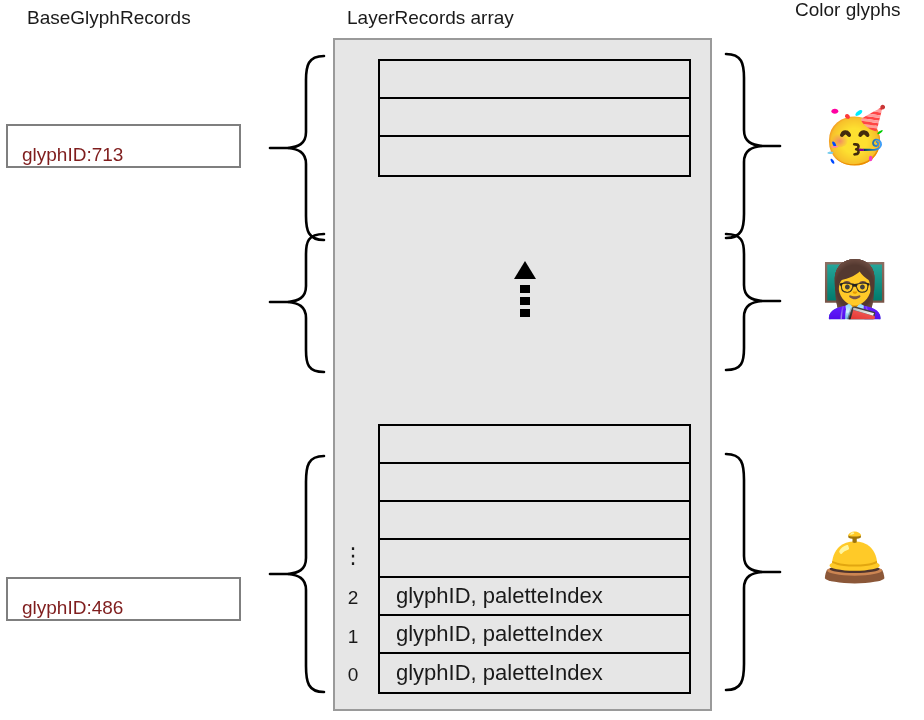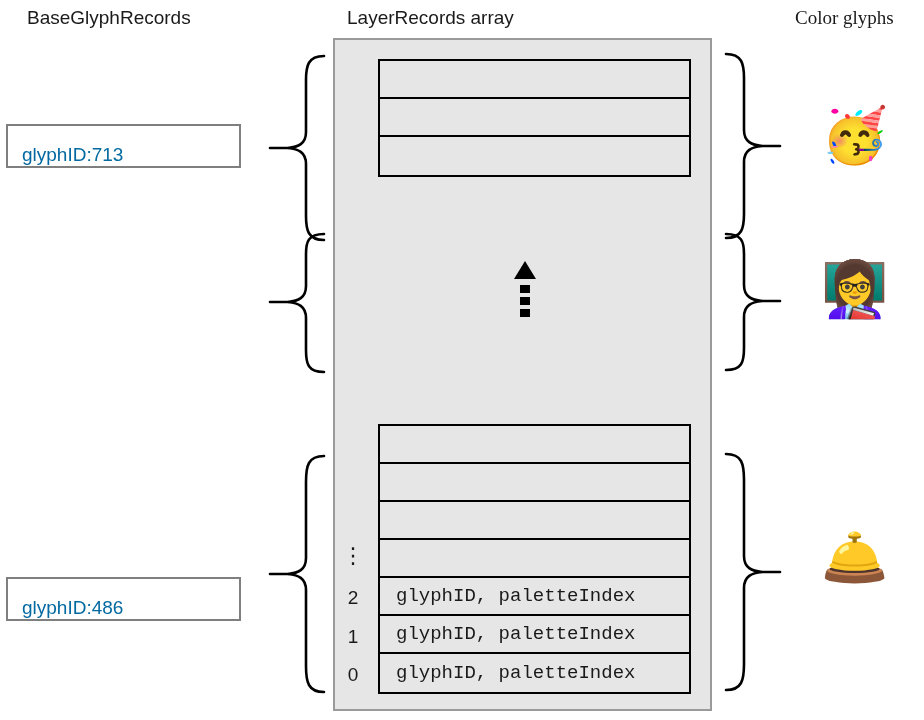--- a/index.html
+++ b/index.html
@@ -21,37 +21,37 @@
   
   .col-heading {
     position: absolute;
     font-size: 19px;
     color: #1a1a1a;
     white-space: nowrap;
     line-height: 1;
   }
   #heading-base   { left: 27px;  top: 8px; }
   #heading-layer  { left: 347px; top: 8px; }
-  #heading-color  { left: 795px; top: 8px; font-family: Liberation Serif, serif; }
+  #heading-color  { left: 795px; top: 0; }
 
   
   .base-box {
     position: absolute;
     left: 6px;
     width: 235px;
     height: 44px;
     box-sizing: border-box;
     border: 2px solid #7f7f7f;
     background: #ffffff;
     display: flex;
     align-items: center;
   }
   .base-box .base-label {
     font-size: 19px;
-    color: #0369a1;
+    color: #7f1d1d;
     padding-left: 14px;
     line-height: 1;
     margin-top: 16px;
   }
   #base-box-0 { top: 124px; }
   #base-box-1 { top: 282px; }
   #base-box-2 { top: 577px; }
 
   
   #layer-container {
@@ -80,25 +80,24 @@
   .record-row {
     height: 38px;
     box-sizing: border-box;
     border-bottom: 2px solid #000000;
     display: flex;
     align-items: center;
     padding-left: 16px;
   }
   .record-row:last-child { border-bottom: none; }
   .record-row .record-text {
-    font-size: 19px;
+    font-size: 22px;
     color: #1a1a1a;
     line-height: 1;
     white-space: nowrap;
-    font-family: Liberation Mono, monospace;
   }
 
   
   .row-index {
     position: absolute;
     width: 26px;
     text-align: center;
     font-size: 19px;
     color: #1a1a1a;
     line-height: 1;

